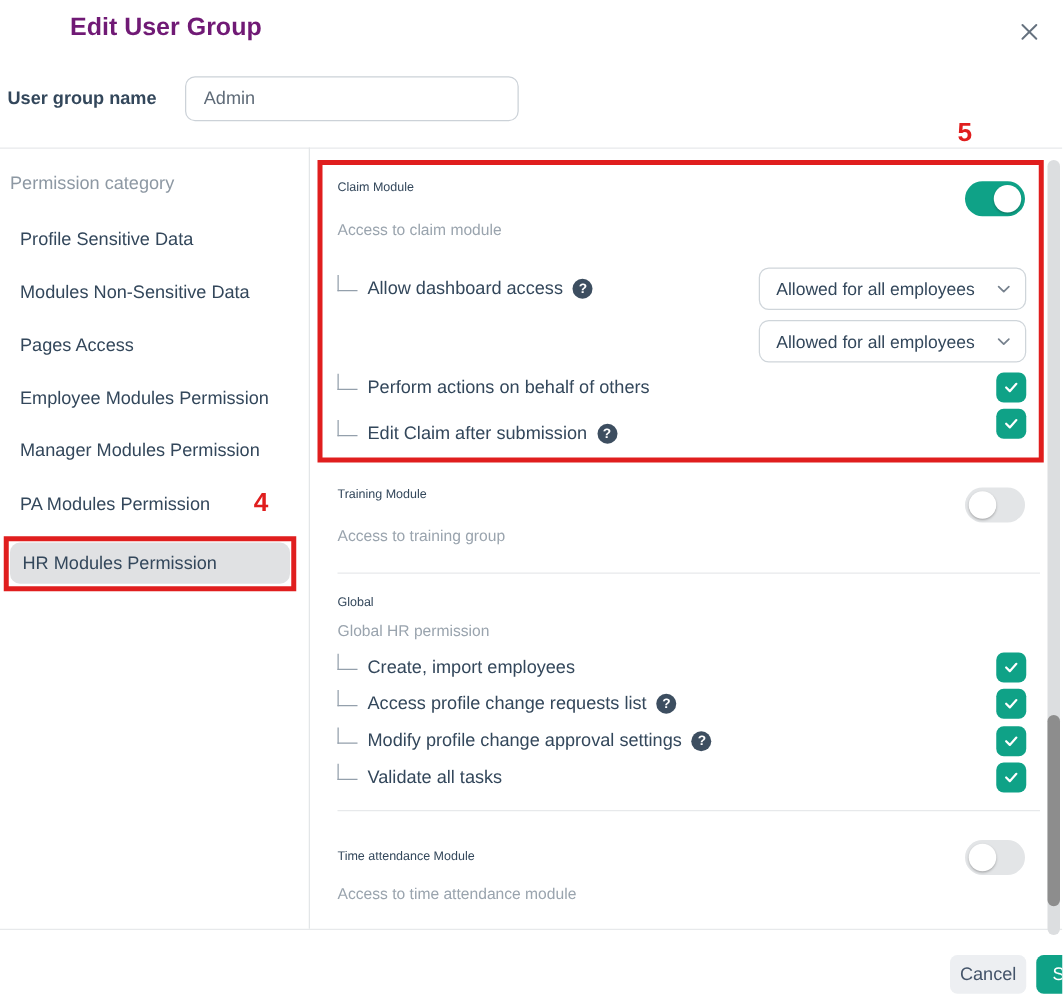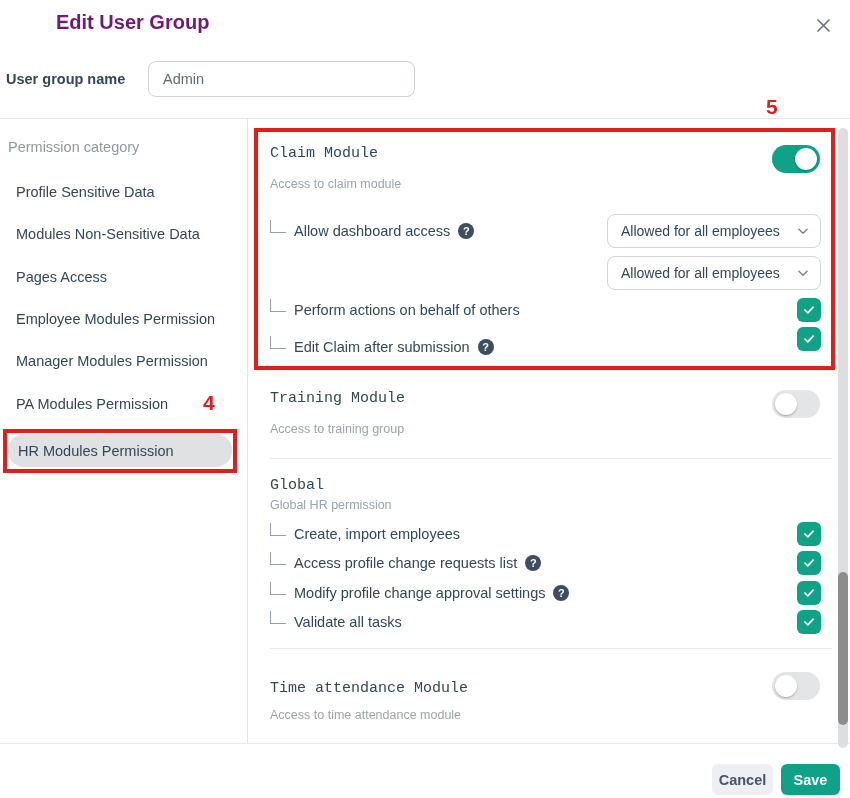--- a/index.html
+++ b/index.html
@@ -17,21 +17,21 @@
   .divider-h{position:absolute;height:1px;background:#e7e9eb;}
   .divider-v{position:absolute;width:1px;background:#e3e6e8;}
 
   
   .sb-heading{position:absolute;left:8px;top:139px;font-size:14.5px;color:#8d98a3;}
   .sb-item{position:absolute;left:16px;height:30px;display:flex;align-items:center;font-size:14.5px;color:#33475b;cursor:pointer;white-space:nowrap;}
   .sb-item.selected{left:8px;width:224px;height:33px;background:#e0e1e3;border-radius:8px;padding-left:10px;font-weight:500;}
 
   
   .panel{position:absolute;left:247px;top:118px;width:603px;height:625px;}
-  .sec-title{position:absolute;left:23px;font-size:15px;color:#33475b;font-family:Liberation Mono, monospace;}
+  .sec-title{position:absolute;left:23px;font-size:10px;color:#33475b;}
   .sec-sub{position:absolute;left:23px;font-size:12.5px;color:#9aa4ae;}
 
   .toggle{position:absolute;left:525px;width:48px;height:28px;border-radius:14px;background:#e3e5e7;cursor:pointer;}
   .toggle .knob{position:absolute;top:3px;left:3px;width:22px;height:22px;border-radius:50%;background:#fff;box-shadow:0 1px 2px rgba(0,0,0,.28);}
   .toggle.on{background:#0fa287;}
   .toggle.on .knob{left:auto;right:3px;}
 
   .row-label{position:absolute;left:23px;display:flex;align-items:center;gap:8px;font-size:14.5px;color:#33475b;white-space:nowrap;}
   .tree{width:16px;height:13px;border-left:1.5px solid #94a0ac;border-bottom:1.5px solid #94a0ac;transform:translateY(-5px);flex:0 0 auto;}
   .help{width:16px;height:16px;border-radius:50%;background:#3d4e60;color:#fff;font-size:11px;font-weight:bold;display:flex;align-items:center;justify-content:center;cursor:pointer;flex:0 0 auto;}
@@ -44,21 +44,21 @@
 
   
   .sb-track{position:absolute;left:838px;top:128px;width:10px;height:620px;border-radius:6px;background:#dcdee0;}
   .sb-thumb{position:absolute;left:838px;top:572px;width:10px;height:153px;border-radius:6px;background:#8d8d8d;cursor:grab;}
 
   
   .anno-box{position:absolute;border:4px solid #e01e1e;pointer-events:none;}
   .anno-num{position:absolute;font-size:21px;font-weight:bold;color:#e01e1e;}
 
   
-  .btn{position:absolute;top:764px;height:31px;border-radius:6px;display:flex;align-items:center;justify-content:center;font-size:14.5px;font-weight:bold;cursor:pointer;}
+  .btn{position:absolute;top:764px;height:31px;border-radius:6px;display:flex;align-items:center;justify-content:center;font-size:14.5px;font-weight:normal;cursor:pointer;margin-left:48px;}
   .btn-cancel{left:712px;width:61px;background:#edeff2;color:#44546a;}
   .btn-save{left:781px;width:59px;background:#0fa287;color:#fff;}
 </style>
 </head>
 <body>
 
 <div class="stage">
 
   <div class="dlg-title">Edit User Group</div>
   <div class="close-btn">
@@ -86,21 +86,21 @@
     </div>
   <div class="sb-item" style="top:304px;">
       <span>Employee Modules Permission</span>
     </div>
   <div class="sb-item" style="top:346px;">
       <span>Manager Modules Permission</span>
     </div>
   <div class="sb-item" style="top:389px;">
       <span>PA Modules Permission</span>
     </div>
-  <div class="sb-item selected" style="top:434px;border-radius:16px;">
+  <div class="sb-item selected" style="top:434px;">
       <span>HR Modules Permission</span>
     </div>
 
   <div class="panel">
 
     <div class="sec-title" style="top:27px;">Claim Module</div>
     <div class="toggle on" style="top:27px;">
         <span class="knob"></span>
       </div>
     <div class="sec-sub" style="top:59px;">Access to claim module</div>

